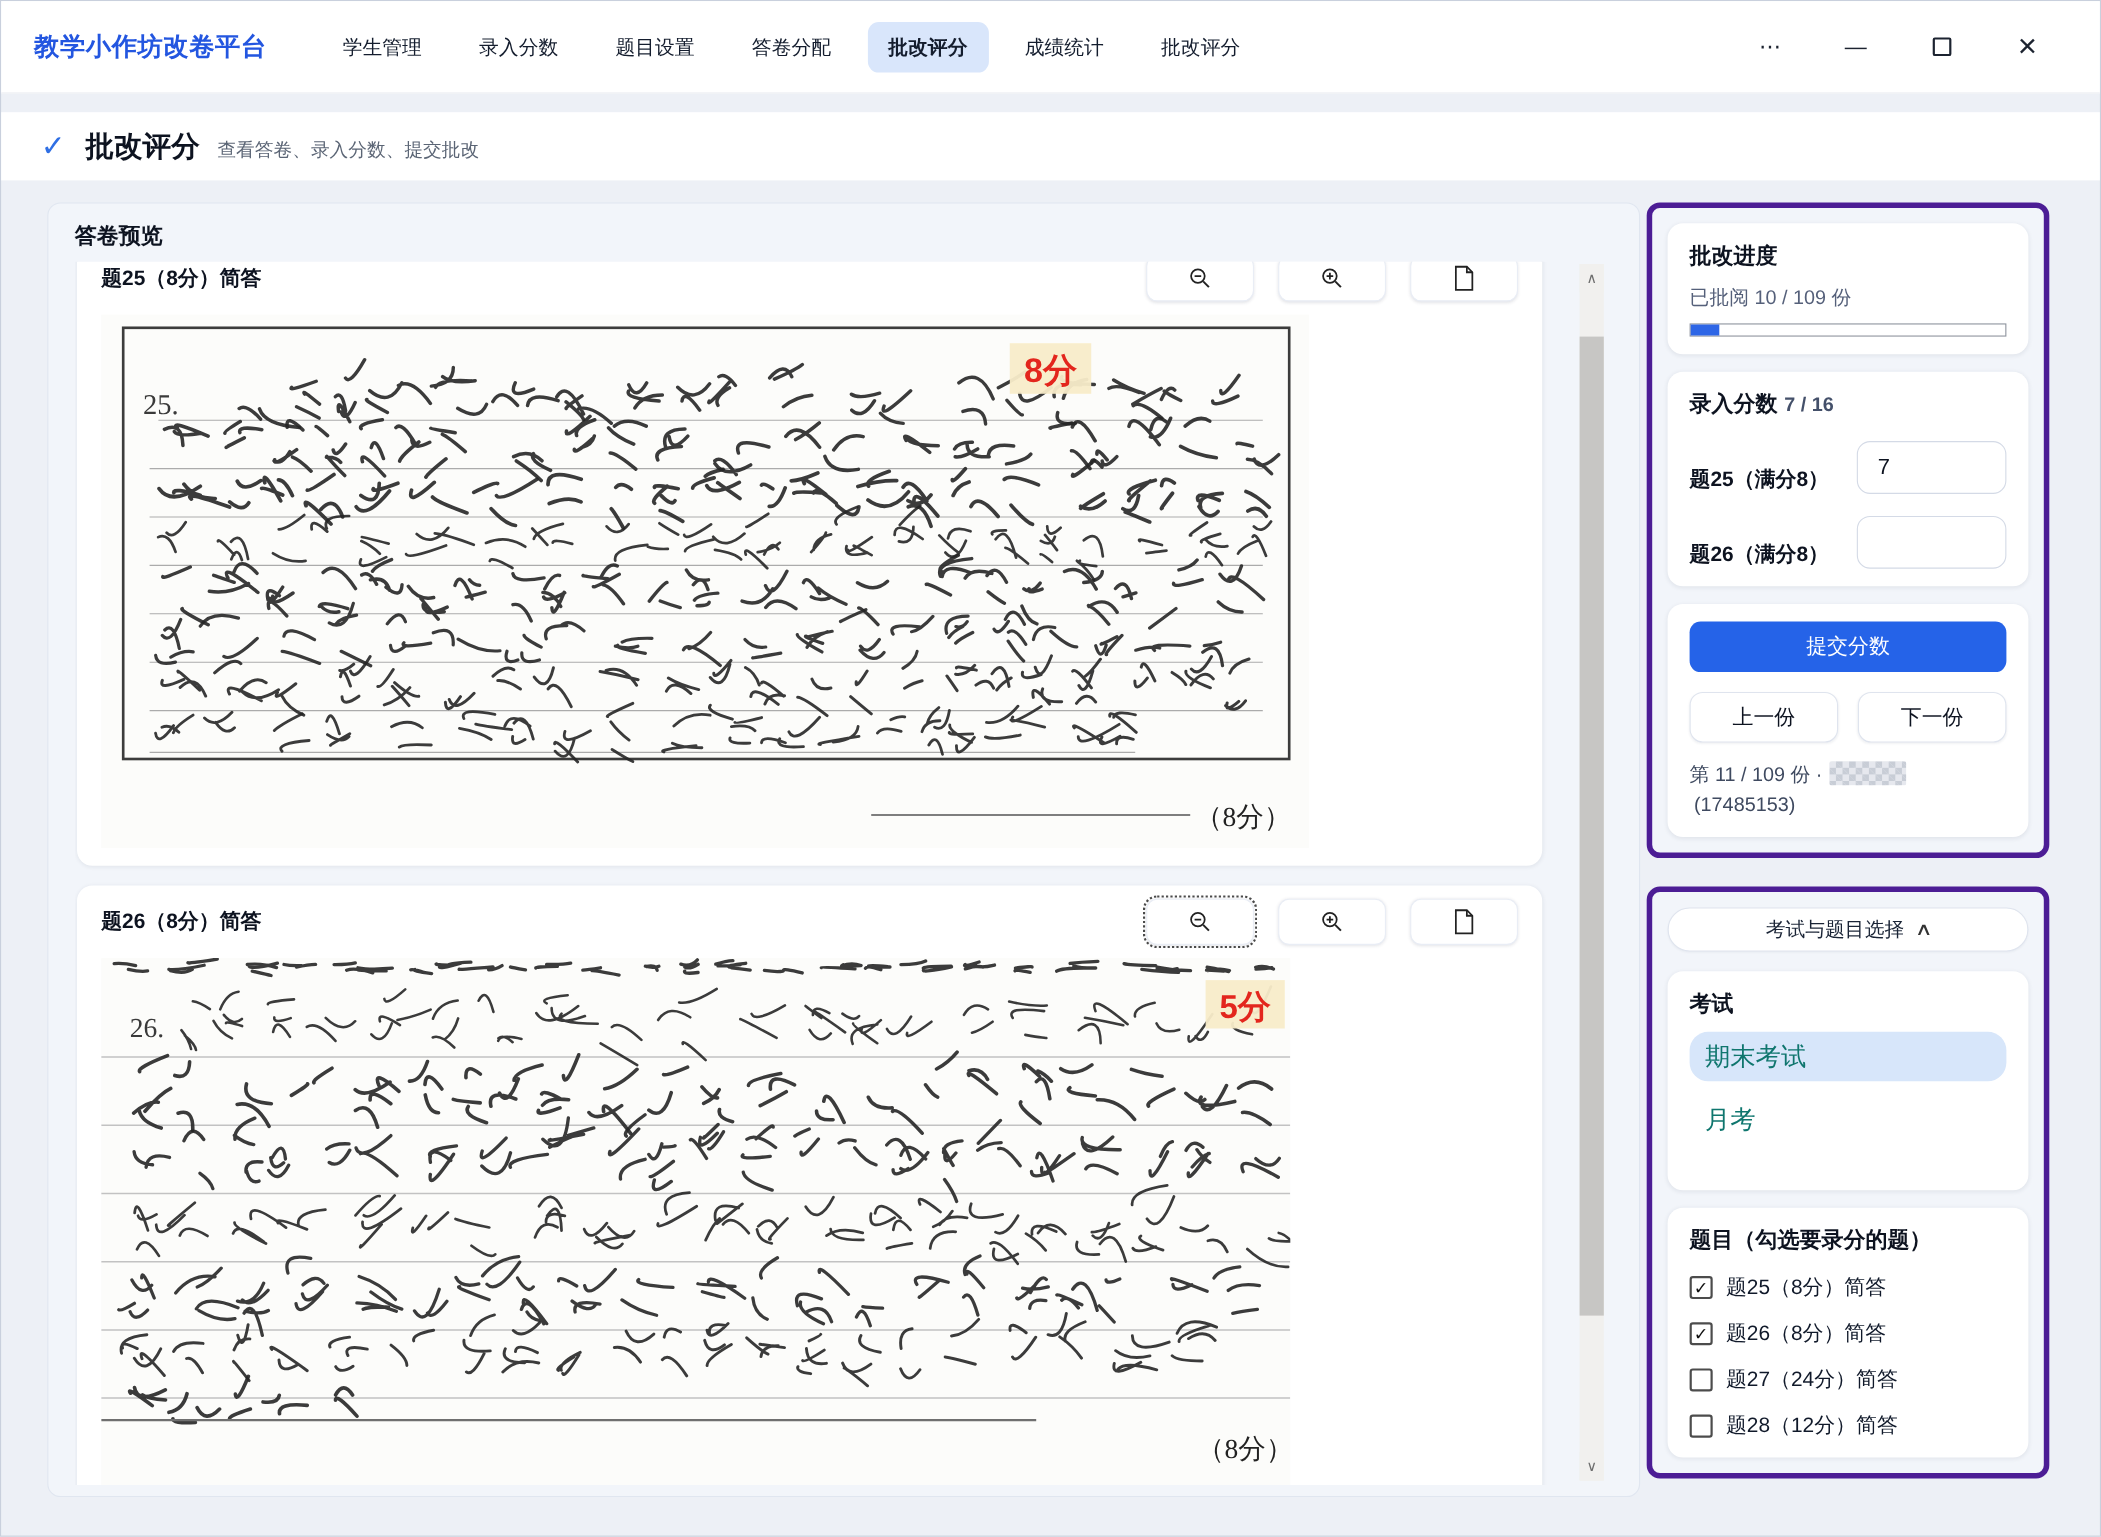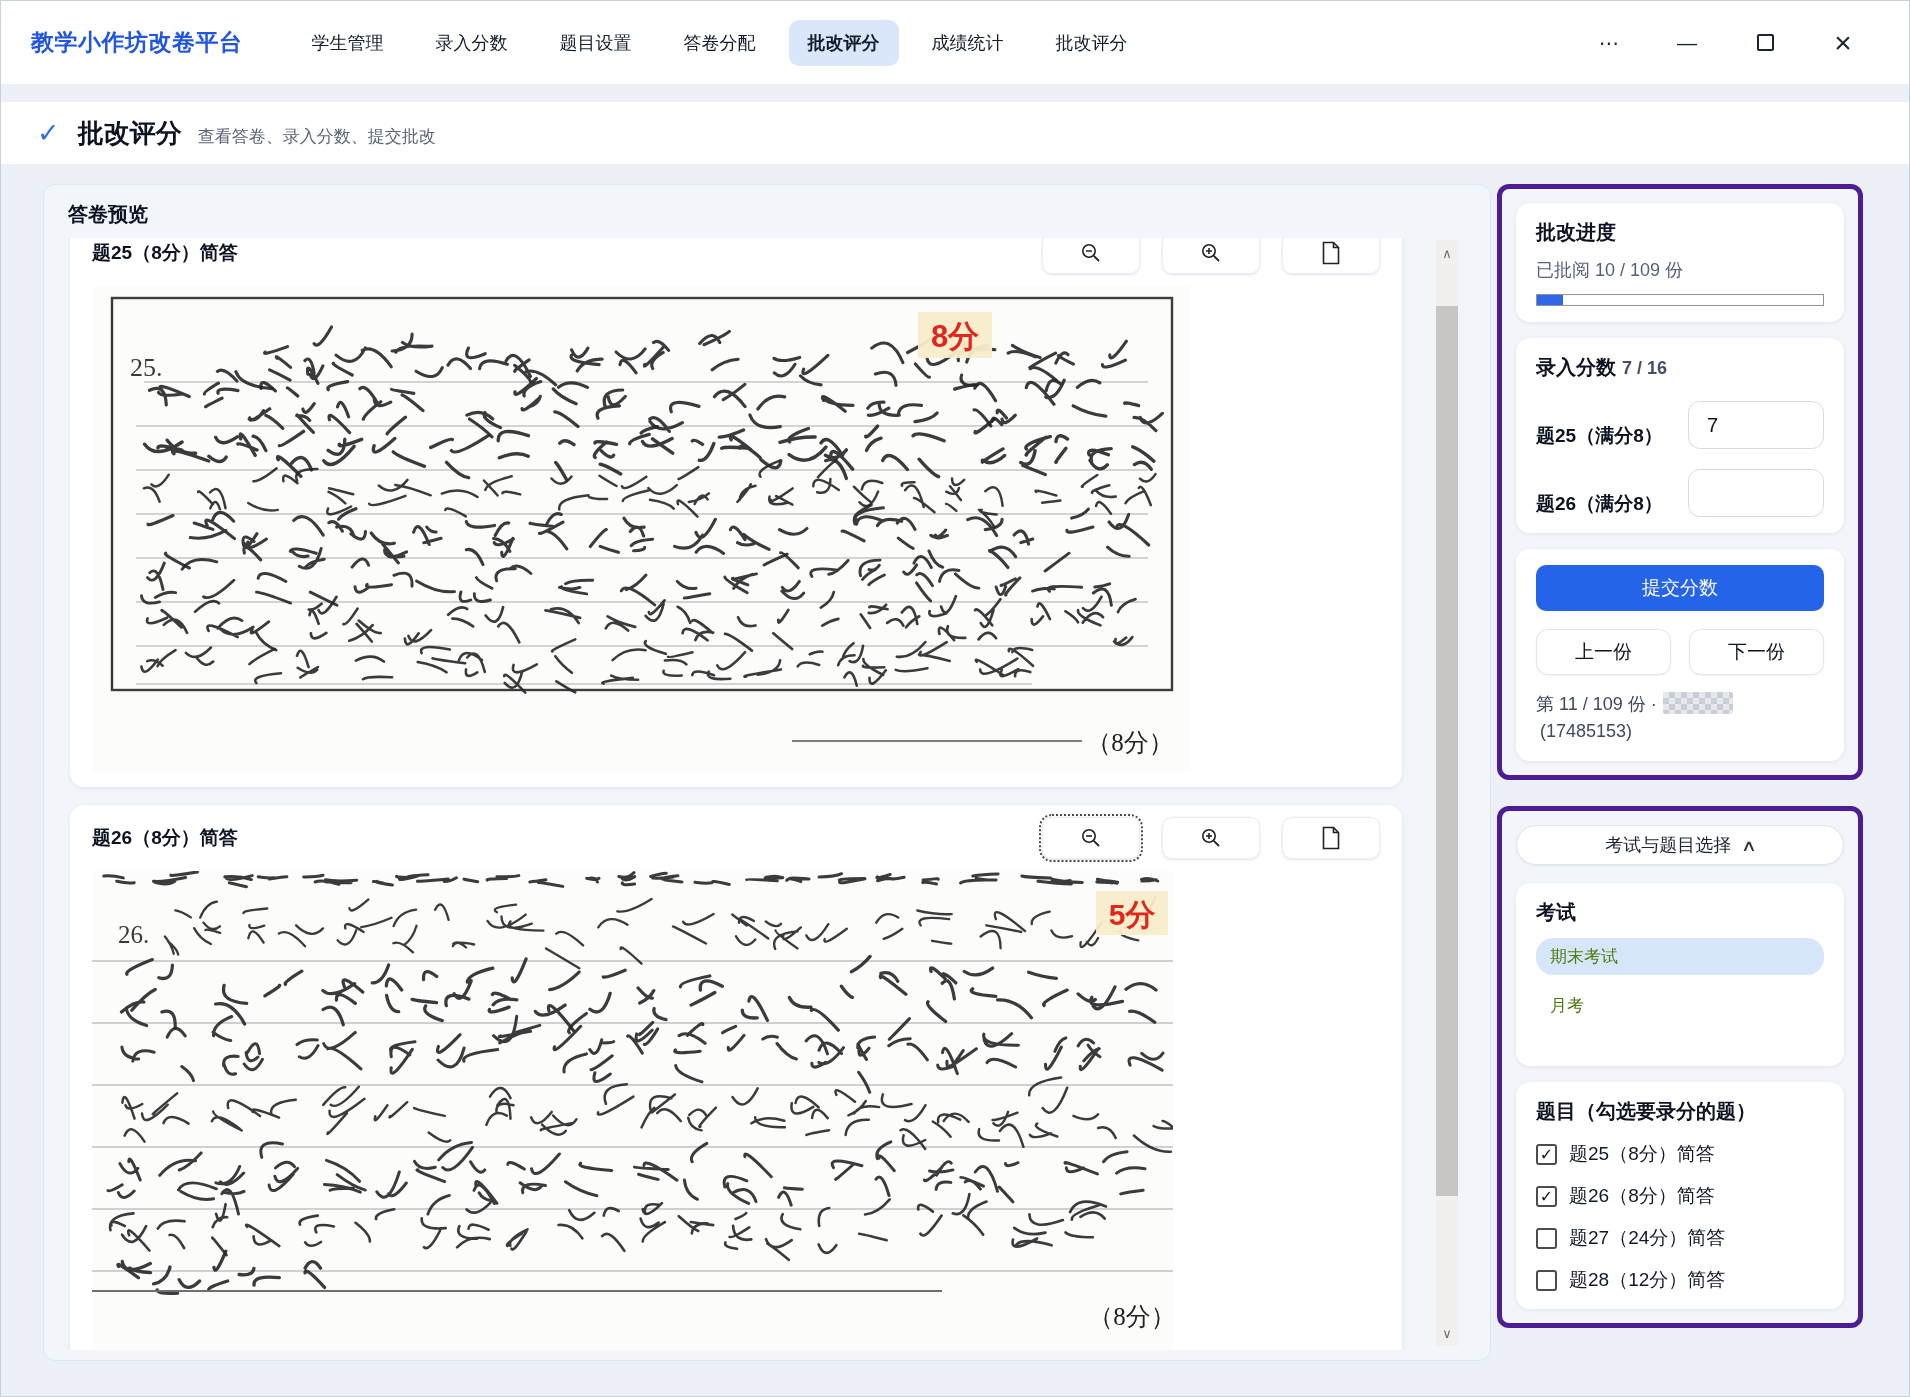--- a/index.html
+++ b/index.html
@@ -62,21 +62,21 @@
   .submit-btn{width:100%;height:46px;background:#2563e8;color:#fff;border:none;border-radius:10px;font-size:19px;cursor:pointer;font-family:Liberation Serif, serif}
   .btn-row{display:flex;gap:18px;margin-top:18px}
   .ghost-btn{flex:1;height:46px;background:#fff;border:1px solid #dfe4ee;border-radius:12px;font-size:19px;color:#0d1320;cursor:pointer;box-shadow:0 1px 2px rgba(25,35,65,.06);font-family:Liberation Sans, sans-serif}
   .paper-info{margin-top:16px;font-size:18px;color:#3f4a60;line-height:1.5}
   .redacted{display:inline-block;width:70px;height:22px;vertical-align:-4px;margin-left:6px;
     background-image:linear-gradient(45deg,#c8cdd6 25%,transparent 25%,transparent 75%,#c8cdd6 75%),
                      linear-gradient(45deg,#c8cdd6 25%,#e6e8ee 25%,#e6e8ee 75%,#c8cdd6 75%);
     background-size:12px 12px;background-position:0 0,6px 6px;border-radius:2px}
   .toggle-pill{width:100%;height:40px;background:#fff;border:1px solid #dfe4ee;border-radius:24px;display:flex;align-items:center;justify-content:center;gap:12px;font-size:18px;color:#1a2436;cursor:pointer;margin-bottom:18px;box-shadow:0 1px 2px rgba(25,35,65,.05)}
   .chev{color:#333;font-size:16px;transform:scaleX(1.4)}
-  .exam-item{font-size:17px;color:#4d7c0f;padding:7px 14px;margin-top:12px;border-radius:17px;cursor:pointer}
+  .exam-item{font-size:23px;color:#0f766e;padding:7px 14px;margin-top:12px;border-radius:17px;cursor:pointer}
   .exam-item.selected{background:#d7e6fa}
   .exam-pad{height:26px}
   .q-check-row{display:flex;align-items:center;gap:12px;margin-top:16px;font-size:19px;color:#10192a;cursor:pointer}
   .cbox{width:21px;height:21px;border:2px solid #4c4c4c;border-radius:3px;background:#fff;display:flex;align-items:center;justify-content:center;font-size:16px;font-weight:bold;color:#101010;flex:none;font-family:"DejaVu Sans",sans-serif}
 </style>
 </head>
 <body>
 
 <div class="topbar">
   <div class="app-title">教学小作坊改卷平台</div>

